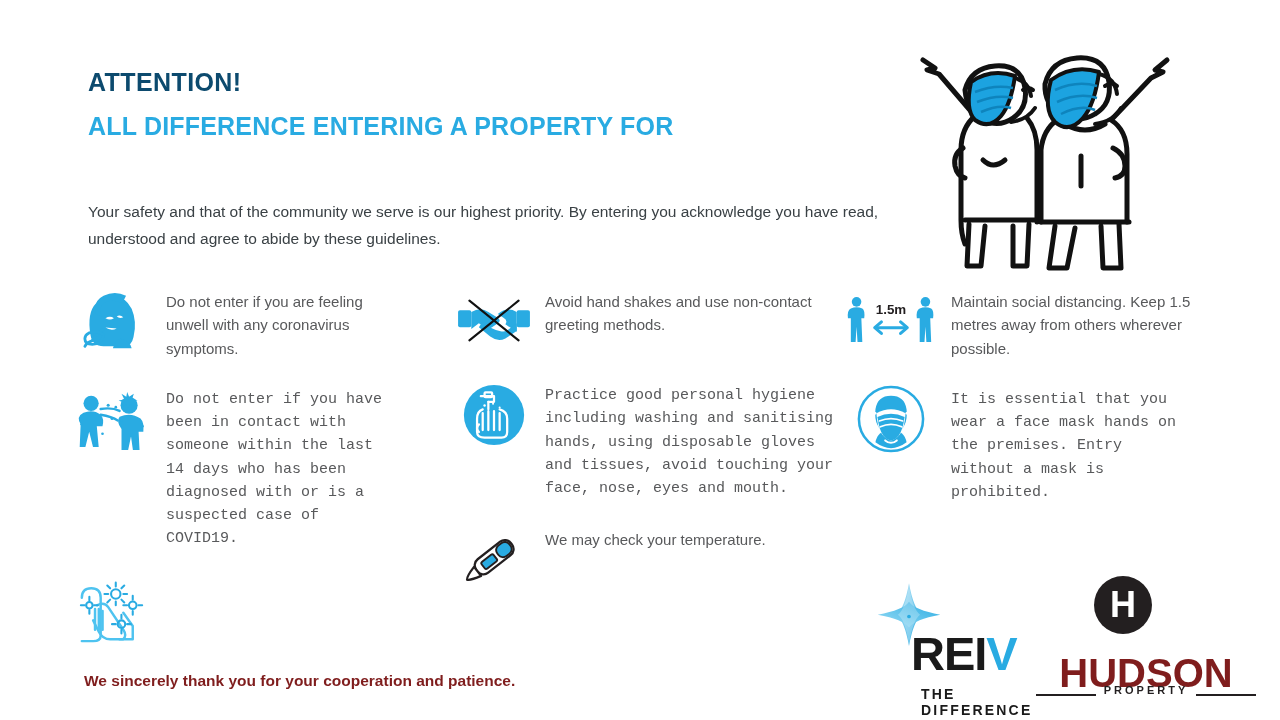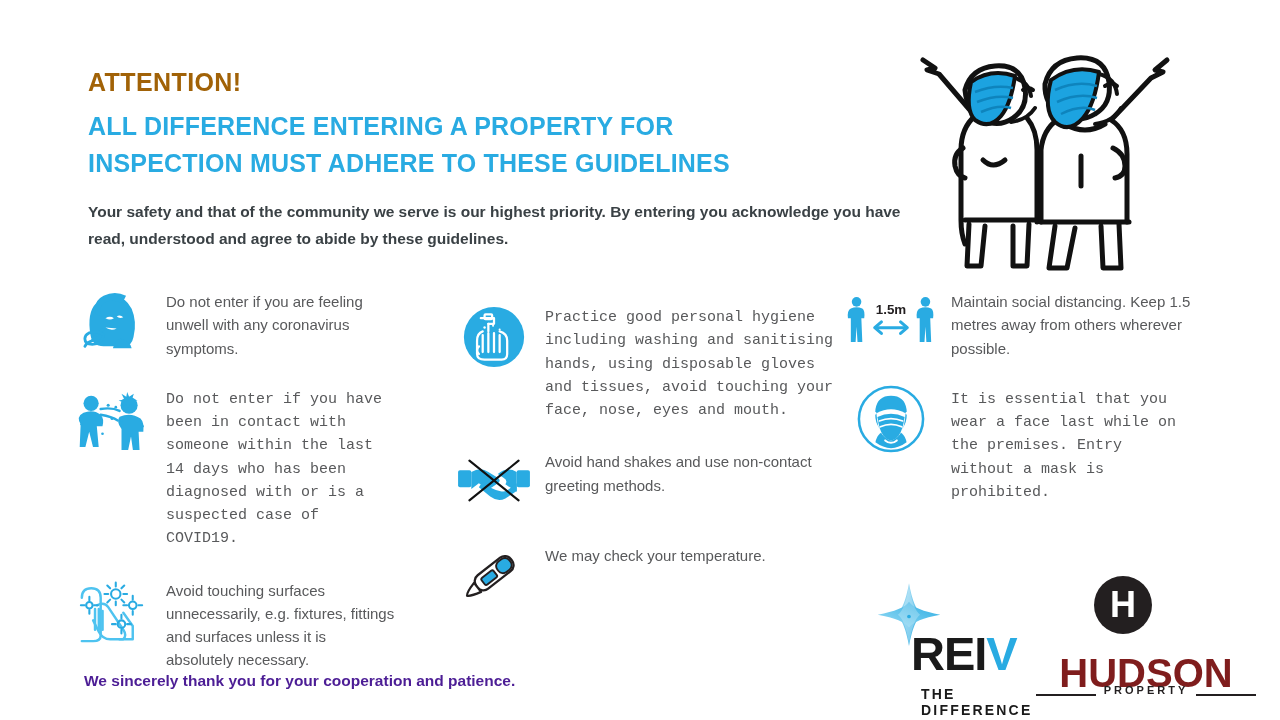--- a/index.html
+++ b/index.html
@@ -9,31 +9,31 @@
     font-family:"Liberation Sans", sans-serif;
     overflow:hidden;
     position:relative;
   }
   .poster{position:absolute;inset:0;}
 
   
   .attention{
     position:absolute;left:88px;top:70px;
     font-size:25px;font-weight:bold;letter-spacing:0.4px;
-    color:#a16207;line-height:1;
+    color:#0c4a6e;line-height:1;
   }
   .headline{
     position:absolute;left:88px;top:108px;
     font-size:25px;font-weight:bold;letter-spacing:0.2px;
     color:#29ABE2;line-height:1.48;width:720px;
   }
   .headline .l2{display:block;}
   .intro{
     position:absolute;left:88px;top:198px;width:850px;
-    font-size:15.5px;font-weight:bold;color:#3A4145;line-height:1.75;
+    font-size:15.5px;font-weight:normal;color:#3A4145;line-height:1.75;
   }
 
   
   .col{position:absolute;}
   .col1{left:72px;top:282px;width:340px;}
   .col2{left:455px;top:282px;width:400px;}
   .col3{left:845px;top:282px;width:410px;}
 
   .item{display:flex;align-items:flex-start;margin-bottom:24px;}
   .item .ico{
@@ -60,21 +60,21 @@
   
   .nb{
     position:absolute;left:826px;top:505px;width:430px;
     font-size:17.5px;font-style:italic;color:#231F20;
     line-height:1.5;text-align:center;
   }
 
   
   .thanks{
     position:absolute;left:84px;top:672px;
-    font-size:15.5px;font-weight:bold;color:#4c1d95;
+    font-size:15.5px;font-weight:bold;color:#7f1d1d;
   }
 
   
   .logos{position:absolute;left:840px;top:572px;width:420px;height:140px;}
   .reiv{position:absolute;left:23px;top:8px;width:180px;height:125px;}
   .reiv-word{
     position:absolute;left:48px;top:50px;
     font-size:47px;font-weight:bold;letter-spacing:-1px;
     color:#1A1A1A;line-height:1;
   }
@@ -112,21 +112,20 @@
 </style>
 </head>
 <body>
 
 <div class="poster">
 
   <div class="attention">ATTENTION!</div>
 
   <div class="headline">
     <span>ALL DIFFERENCE ENTERING A PROPERTY FOR</span>
-    <span class="l2">INSPECTION MUST ADHERE TO THESE GUIDELINES</span>
   </div>
 
   <div class="intro">Your safety and that of the community we serve is our highest priority. By entering you acknowledge you have read, understood and agree to abide by these guidelines.</div>
 
   <div class="hero">
     <svg viewBox="0 0 280 235" width="280" height="235">
       <g fill="none" stroke="#111111" stroke-width="5" stroke-linecap="round" stroke-linejoin="round">
 
         <path d="M18 22 L30 30 L22 32 L34 36 L70 78"></path>
 
@@ -248,25 +247,43 @@
             <path d="M44 10 l0 -4 M44 26 l0 4 M36 18 l-4 0 M52 18 l4 0 M38 12 l-3 -3 M50 12 l3 -3 M38 24 l-3 3 M50 24 l3 3"></path>
             <circle cx="62" cy="30" r="4"></circle>
             <path d="M62 24 l0 -4 M62 36 l0 4 M56 30 l-4 0 M68 30 l4 0"></path>
             <circle cx="50" cy="50" r="4"></circle>
             <path d="M50 44 l0 -4 M50 56 l0 4 M44 50 l-4 0 M56 50 l4 0"></path>
             <circle cx="16" cy="30" r="3.4"></circle>
             <path d="M16 25 l0 -4 M16 35 l0 4 M11 30 l-4 0 M21 30 l4 0"></path>
           </g>
         </svg>
       </div>
-      <div class="txt">Avoid touching surfaces unnecessarily, e.g. fixtures, fittings and surfaces unless it is absolutely necessary.</div>
     </div>
   </div>
 
   <div class="col col2">
+
+    <div class="item row-a">
+      <div class="ico">
+        <svg viewBox="0 0 80 55" width="76" height="52">
+          <g fill="#29ABE2">
+            <rect x="2" y="16" width="14" height="18" rx="2"></rect>
+            <rect x="64" y="16" width="14" height="18" rx="2"></rect>
+            <path d="M16 18 q10 -6 18 0 l10 6 q4 3 0 6 l-6 4 q-4 3 -8 0 l-6 -4 l-8 6 z"></path>
+            <path d="M64 18 q-10 -6 -20 2 l6 4 q5 3 2 7 l12 8 z"></path>
+            <path d="M28 28 q8 8 18 10 q6 2 10 -2 l8 -6 l0 8 l-12 8 q-8 4 -16 -2 l-12 -10 z"></path>
+          </g>
+          <g stroke="#111111" stroke-width="2.2" stroke-linecap="round">
+            <line x1="14" y1="6" x2="66" y2="48"></line>
+            <line x1="66" y1="6" x2="14" y2="48"></line>
+          </g>
+        </svg>
+      </div>
+      <div class="txt">Avoid hand shakes and use non-contact greeting methods.</div>
+    </div>
 
     <div class="item row-b">
       <div class="ico">
         <svg viewBox="0 0 68 68" width="64" height="64">
           <circle cx="34" cy="34" r="32" fill="#29ABE2"></circle>
           <g fill="none" stroke="#FFFFFF" stroke-width="2.4" stroke-linejoin="round" stroke-linecap="round">
             <path d="M20 14 l14 0 l0 6 l-6 0"></path>
             <rect x="24" y="10" width="8" height="5" rx="1"></rect>
             <path d="M28 20 l0 8"></path>
             <path d="M22 28 q-6 2 -6 10 l0 14 q0 6 8 6 l18 0 q6 0 6 -6 l0 -14 q0 -8 -8 -10"></path>
@@ -276,39 +293,20 @@
           <g fill="#FFFFFF">
             <circle cx="24" cy="24" r="1.3"></circle>
             <circle cx="33" cy="22" r="1.1"></circle>
             <circle cx="40" cy="26" r="1.1"></circle>
           </g>
         </svg>
       </div>
       <div class="txt">Practice good personal hygiene including washing and sanitising hands, using disposable gloves and tissues, avoid touching your face, nose, eyes and mouth.</div>
     </div>
 
-    <div class="item row-a">
-      <div class="ico">
-        <svg viewBox="0 0 80 55" width="76" height="52">
-          <g fill="#29ABE2">
-            <rect x="2" y="16" width="14" height="18" rx="2"></rect>
-            <rect x="64" y="16" width="14" height="18" rx="2"></rect>
-            <path d="M16 18 q10 -6 18 0 l10 6 q4 3 0 6 l-6 4 q-4 3 -8 0 l-6 -4 l-8 6 z"></path>
-            <path d="M64 18 q-10 -6 -20 2 l6 4 q5 3 2 7 l12 8 z"></path>
-            <path d="M28 28 q8 8 18 10 q6 2 10 -2 l8 -6 l0 8 l-12 8 q-8 4 -16 -2 l-12 -10 z"></path>
-          </g>
-          <g stroke="#111111" stroke-width="2.2" stroke-linecap="round">
-            <line x1="14" y1="6" x2="66" y2="48"></line>
-            <line x1="66" y1="6" x2="14" y2="48"></line>
-          </g>
-        </svg>
-      </div>
-      <div class="txt">Avoid hand shakes and use non-contact greeting methods.</div>
-    </div>
-
     <div class="item row-c">
       <div class="ico">
         <svg viewBox="0 0 80 65" width="76" height="62">
           <g transform="rotate(-38 40 32)">
             <rect x="18" y="22" width="46" height="18" rx="8" fill="#FFFFFF" stroke="#231F20" stroke-width="2.4"></rect>
             <path d="M18 26 q-12 3 -14 6 q2 3 14 6 z" fill="#FFFFFF" stroke="#231F20" stroke-width="2.4" stroke-linejoin="round"></path>
             <rect x="46" y="24" width="16" height="14" rx="6" fill="#29ABE2" stroke="#231F20" stroke-width="2"></rect>
             <rect x="26" y="27" width="16" height="9" rx="2" fill="#29ABE2" stroke="#231F20" stroke-width="2"></rect>
           </g>
         </svg>
@@ -353,21 +351,21 @@
           </g>
           <g fill="none" stroke="#FFFFFF" stroke-width="2.4" stroke-linecap="round">
             <path d="M20 30 q-4 2 -3 6"></path>
             <path d="M52 30 q4 2 3 6"></path>
           </g>
           <g fill="none" stroke="#FFFFFF" stroke-width="2" stroke-linecap="round">
             <path d="M30 58 q6 5 12 0"></path>
           </g>
         </svg>
       </div>
-      <div class="txt">It is essential that you wear a face last while on the premises. Entry without a mask is prohibited.</div>
+      <div class="txt">It is essential that you wear a face mask hands on the premises. Entry without a mask is prohibited.</div>
     </div>
   </div>
 
 
   <div class="thanks">We sincerely thank you for your cooperation and patience.</div>
 
   <div class="logos">
 
     <div class="reiv">
       <svg viewBox="0 0 100 100" width="92" height="92" style="position:absolute;left:0;top:-4px;">

